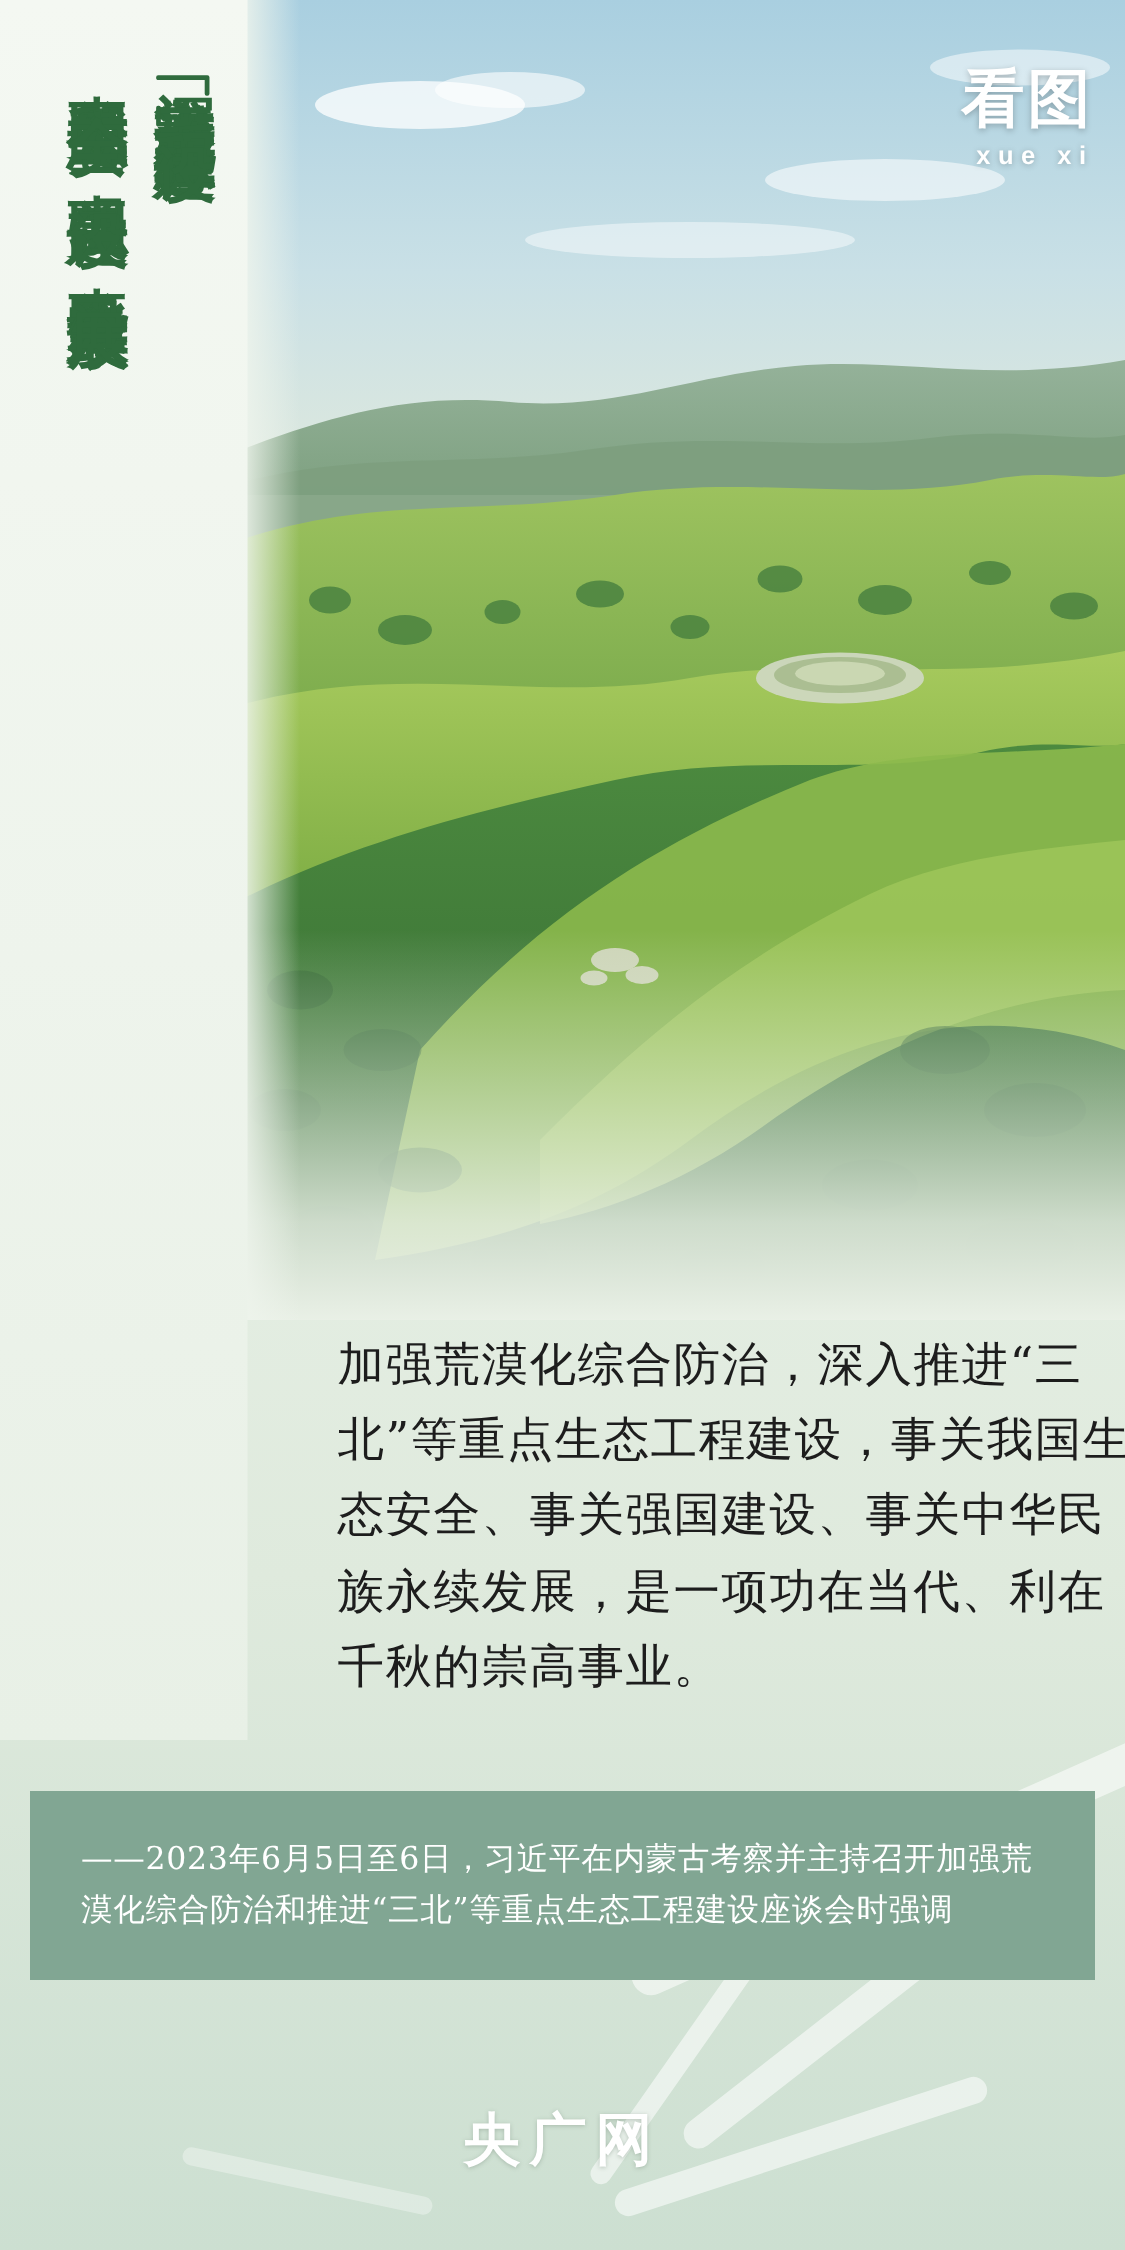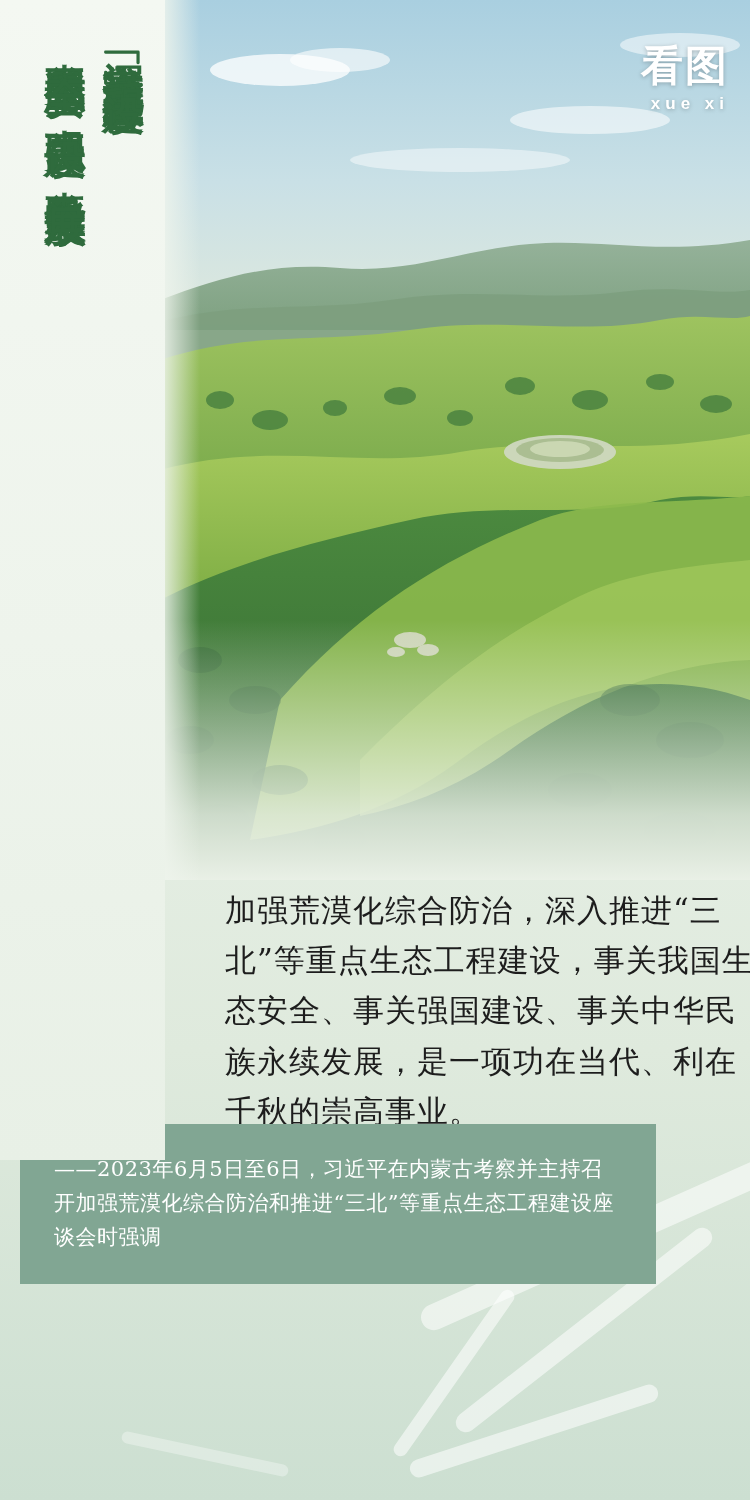--- a/index.html
+++ b/index.html
@@ -123,22 +123,22 @@
     line-height: 1.62;
     color: #1d1d1d;
     letter-spacing: 1px;
     margin-left: 43px;
   }
 
   
   .source-box {
     position: absolute;
     left: 20px;
-    top: 1124px;
-    width: 636px;
+    top: 1194px;
+    width: 710px;
     background: #81a693;
     padding: 28px 34px 30px 34px;
     box-sizing: border-box;
     color: #ffffff;
   }
   .source-text {
     font-family: "DejaVu Serif", serif;
     font-size: 21px;
     line-height: 1.62;
     letter-spacing: 0.5px;
@@ -282,14 +282,17 @@
     <div class="headline">深入推进「三北」等重点生态工程建设
 事关我国生态安全 事关强国建设 事关中华民族永续发展</div>
   </div>
 
   <div class="quote">加强荒漠化综合防治，深入推进“三北”等重点生态工程建设，事关我国生态安全、事关强国建设、事关中华民族永续发展，是一项功在当代、利在千秋的崇高事业。</div>
 
   <div class="source-box">
     <div class="source-text">——2023年6月5日至6日，习近平在内蒙古考察并主持召开加强荒漠化综合防治和推进“三北”等重点生态工程建设座谈会时强调</div>
   </div>
 
+  <div class="footer">
+    <span class="footer-brand">央广网</span>
+  </div>
 
 </div>
 
 </body></html>

